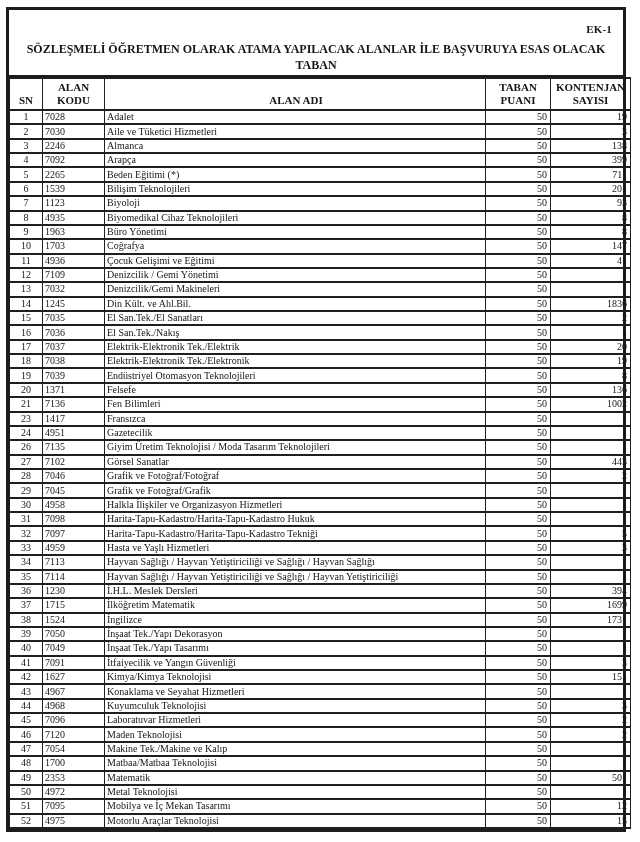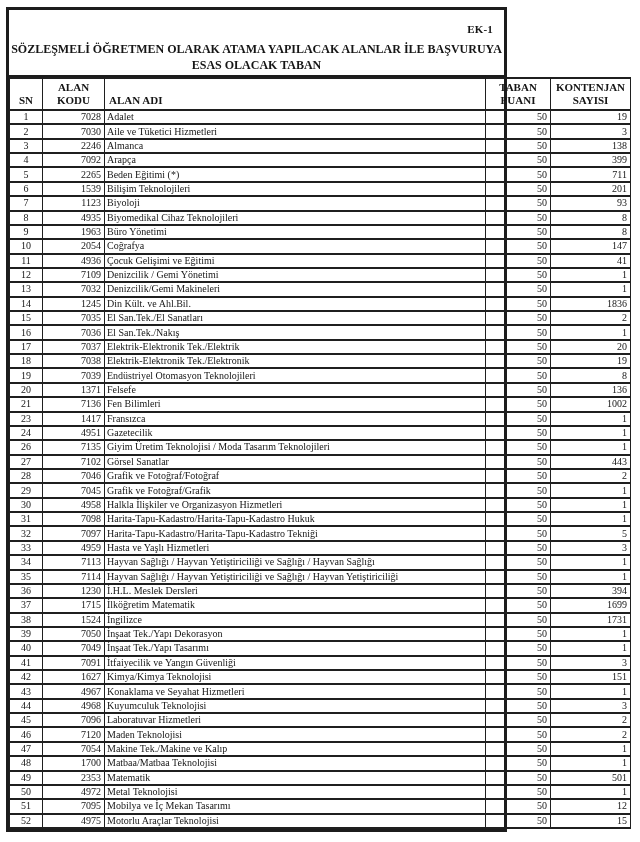--- a/index.html
+++ b/index.html
@@ -13,21 +13,21 @@
     width: 640px;
     height: 842px;
     background: #ffffff;
     overflow: hidden;
     color: #161616;
   }
   .doc-frame {
     position: absolute;
     left: 6px;
     top: 7px;
-    width: 501px;
+    width: 620px;
     height: 825px;
     border: 3px solid #1c1c1c;
     box-sizing: border-box;
     background: #ffffff;
     display: flex;
     flex-direction: column;
   }
   .head-section {
     position: relative;
     height: 65px;
@@ -77,32 +77,32 @@
     white-space: pre-line;
     padding: 1px 2px;
     border-bottom-width: 2.5px;
   }
   table.main-table thead th.h-sn,
   table.main-table thead th.h-name {
     vertical-align: bottom;
     padding-bottom: 2px;
   }
   table.main-table thead th.h-name {
-    text-align: left;
+    text-align: center;
     padding-left: 4px;
   }
   table.main-table tbody td {
     font-size: 10px;
     height: 13.8px;
     line-height: 12px;
     padding: 0 2px;
     vertical-align: middle;
   }
   table.main-table tbody td:nth-child(1) { text-align: center; }
-  table.main-table tbody td:nth-child(2) { text-align: right; padding-right: 3px; }
+  table.main-table tbody td:nth-child(2) { padding-right: 3px; }
   table.main-table tbody td:nth-child(3) { text-align: left; }
   table.main-table tbody td:nth-child(4) { text-align: right; padding-right: 3px; }
   table.main-table tbody td:nth-child(5) { text-align: right; padding-right: 3px; }
 </style>
 </head>
 <body>
 
 <div class="page">
   <div class="doc-frame">
 
@@ -192,21 +192,21 @@
           </tr>
           <tr>
             <td>9</td>
             <td>1963</td>
             <td>Büro Yönetimi</td>
             <td>50</td>
             <td>8</td>
           </tr>
           <tr>
             <td>10</td>
-            <td>2054</td>
+            <td>1703</td>
             <td>Coğrafya</td>
             <td>50</td>
             <td>147</td>
           </tr>
           <tr>
             <td>11</td>
             <td>4936</td>
             <td>Çocuk Gelişimi ve Eğitimi</td>
             <td>50</td>
             <td>41</td>

